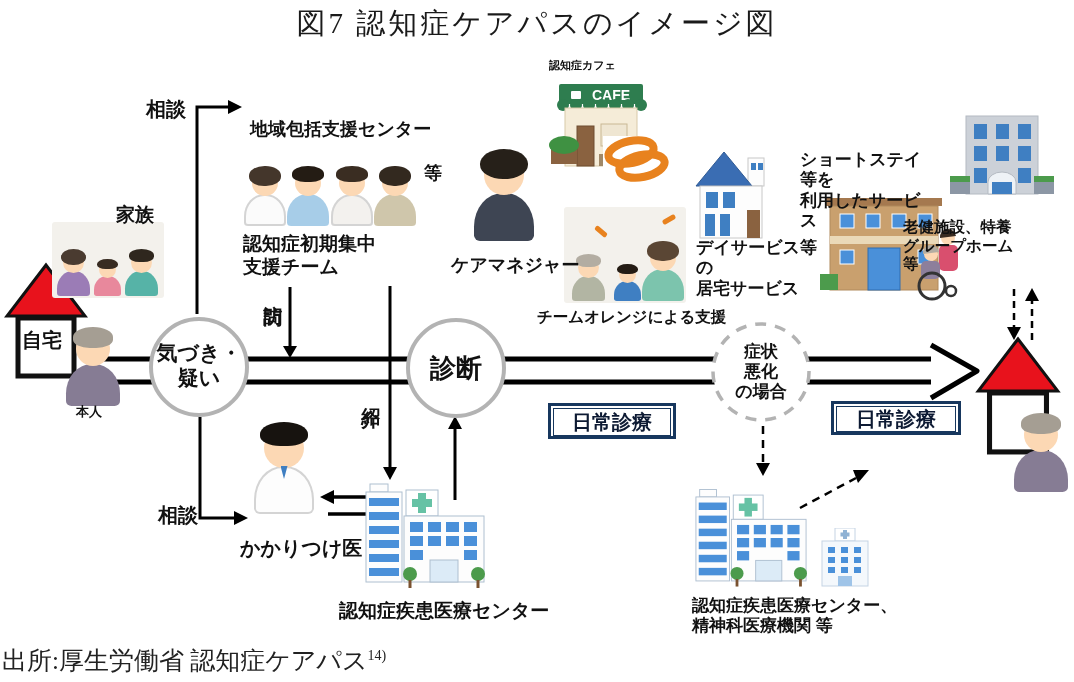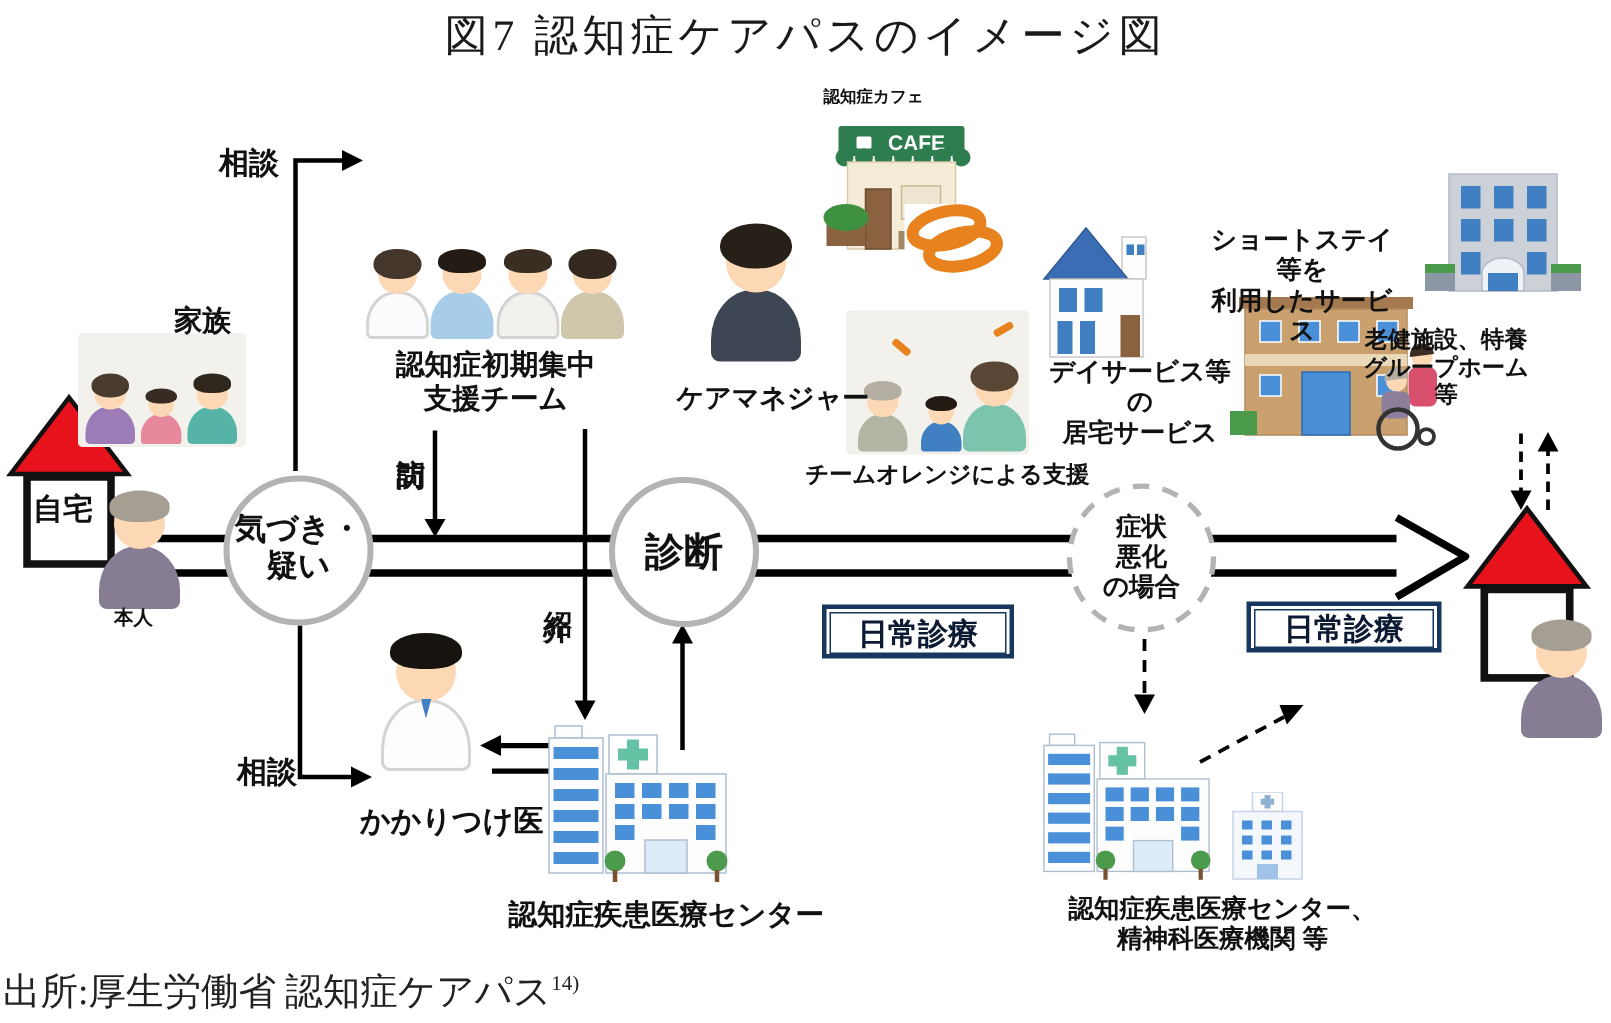--- a/index.html
+++ b/index.html
@@ -1,20 +1,20 @@
 <!DOCTYPE html>
 <html><head>
 <meta charset="utf-8">
 <style>
   html,body{margin:0;padding:0;background:#fff}
   #canvas{position:relative;width:1074px;height:682px;background:#fff;overflow:hidden;
           font-family:"Liberation Sans",sans-serif;color:#111}
   .overlay{position:absolute;left:0;top:0;pointer-events:none}
   .lbl{position:absolute;font-weight:bold;color:#111;white-space:pre-line;line-height:1.2}
-  .ctr{text-align:center}
+  .ctr{text-align:left}
   .vert{writing-mode:vertical-rl;text-orientation:upright;letter-spacing:3px}
   .title{position:absolute;top:4px;left:0;right:0;text-align:center;font-size:29px;
          font-family:"Liberation Serif",serif;font-weight:400;letter-spacing:3px;color:#1a1a1a}
   .source{position:absolute;left:2px;top:644px;font-size:25px;font-family:"Liberation Serif",serif;color:#222}
   .source sup{font-size:14px}
   .circ-lbl{position:absolute;font-weight:bold;text-align:center;transform:translate(-50%,-50%);
             line-height:1.18;white-space:pre-line;color:#111}
   .dcbox{position:absolute;border:3px solid #17375e;background:#fff;padding:2px}
   .dcbox .inner{border:1.5px solid #17375e;height:100%;display:flex;align-items:center;
                 justify-content:center;font-weight:bold;font-size:20px;padding:0 12px;color:#0d1a33}
@@ -362,20 +362,24 @@
 
   <div class="pers p34" style="left:1014px;top:418px;--hair:#a59e93;--top:#867c94">
       <div class="hd"></div>
       <div class="bd"></div>
     </div>
 
   <div class="title">図7 認知症ケアパスのイメージ図</div>
 
   <div class="lbl" style="left:146px;top:97px;font-size:20px">相談</div>
 
+  <div class="lbl" style="left:250px;top:97px;width:192px;font-size:18px">
+    <div>地域包括支援センター</div>
+    <div style="text-align:right;margin-top:1px">等</div>
+  </div>
 
   <div class="lbl" style="left:116px;top:204px;font-size:19px">家族</div>
   <div class="lbl" style="left:22px;top:328px;font-size:20px">自宅</div>
   <div class="lbl" style="left:76px;top:404px;font-size:13px">本人</div>
 
   <div class="lbl ctr" style="left:243px;top:233px;width:175px;font-size:19px">認知症初期集中
 支援チーム</div>
   <div class="lbl vert" style="left:261px;top:290px;font-size:19px">訪問</div>
   <div class="lbl vert" style="left:359px;top:392px;font-size:19px">紹介</div>
 

